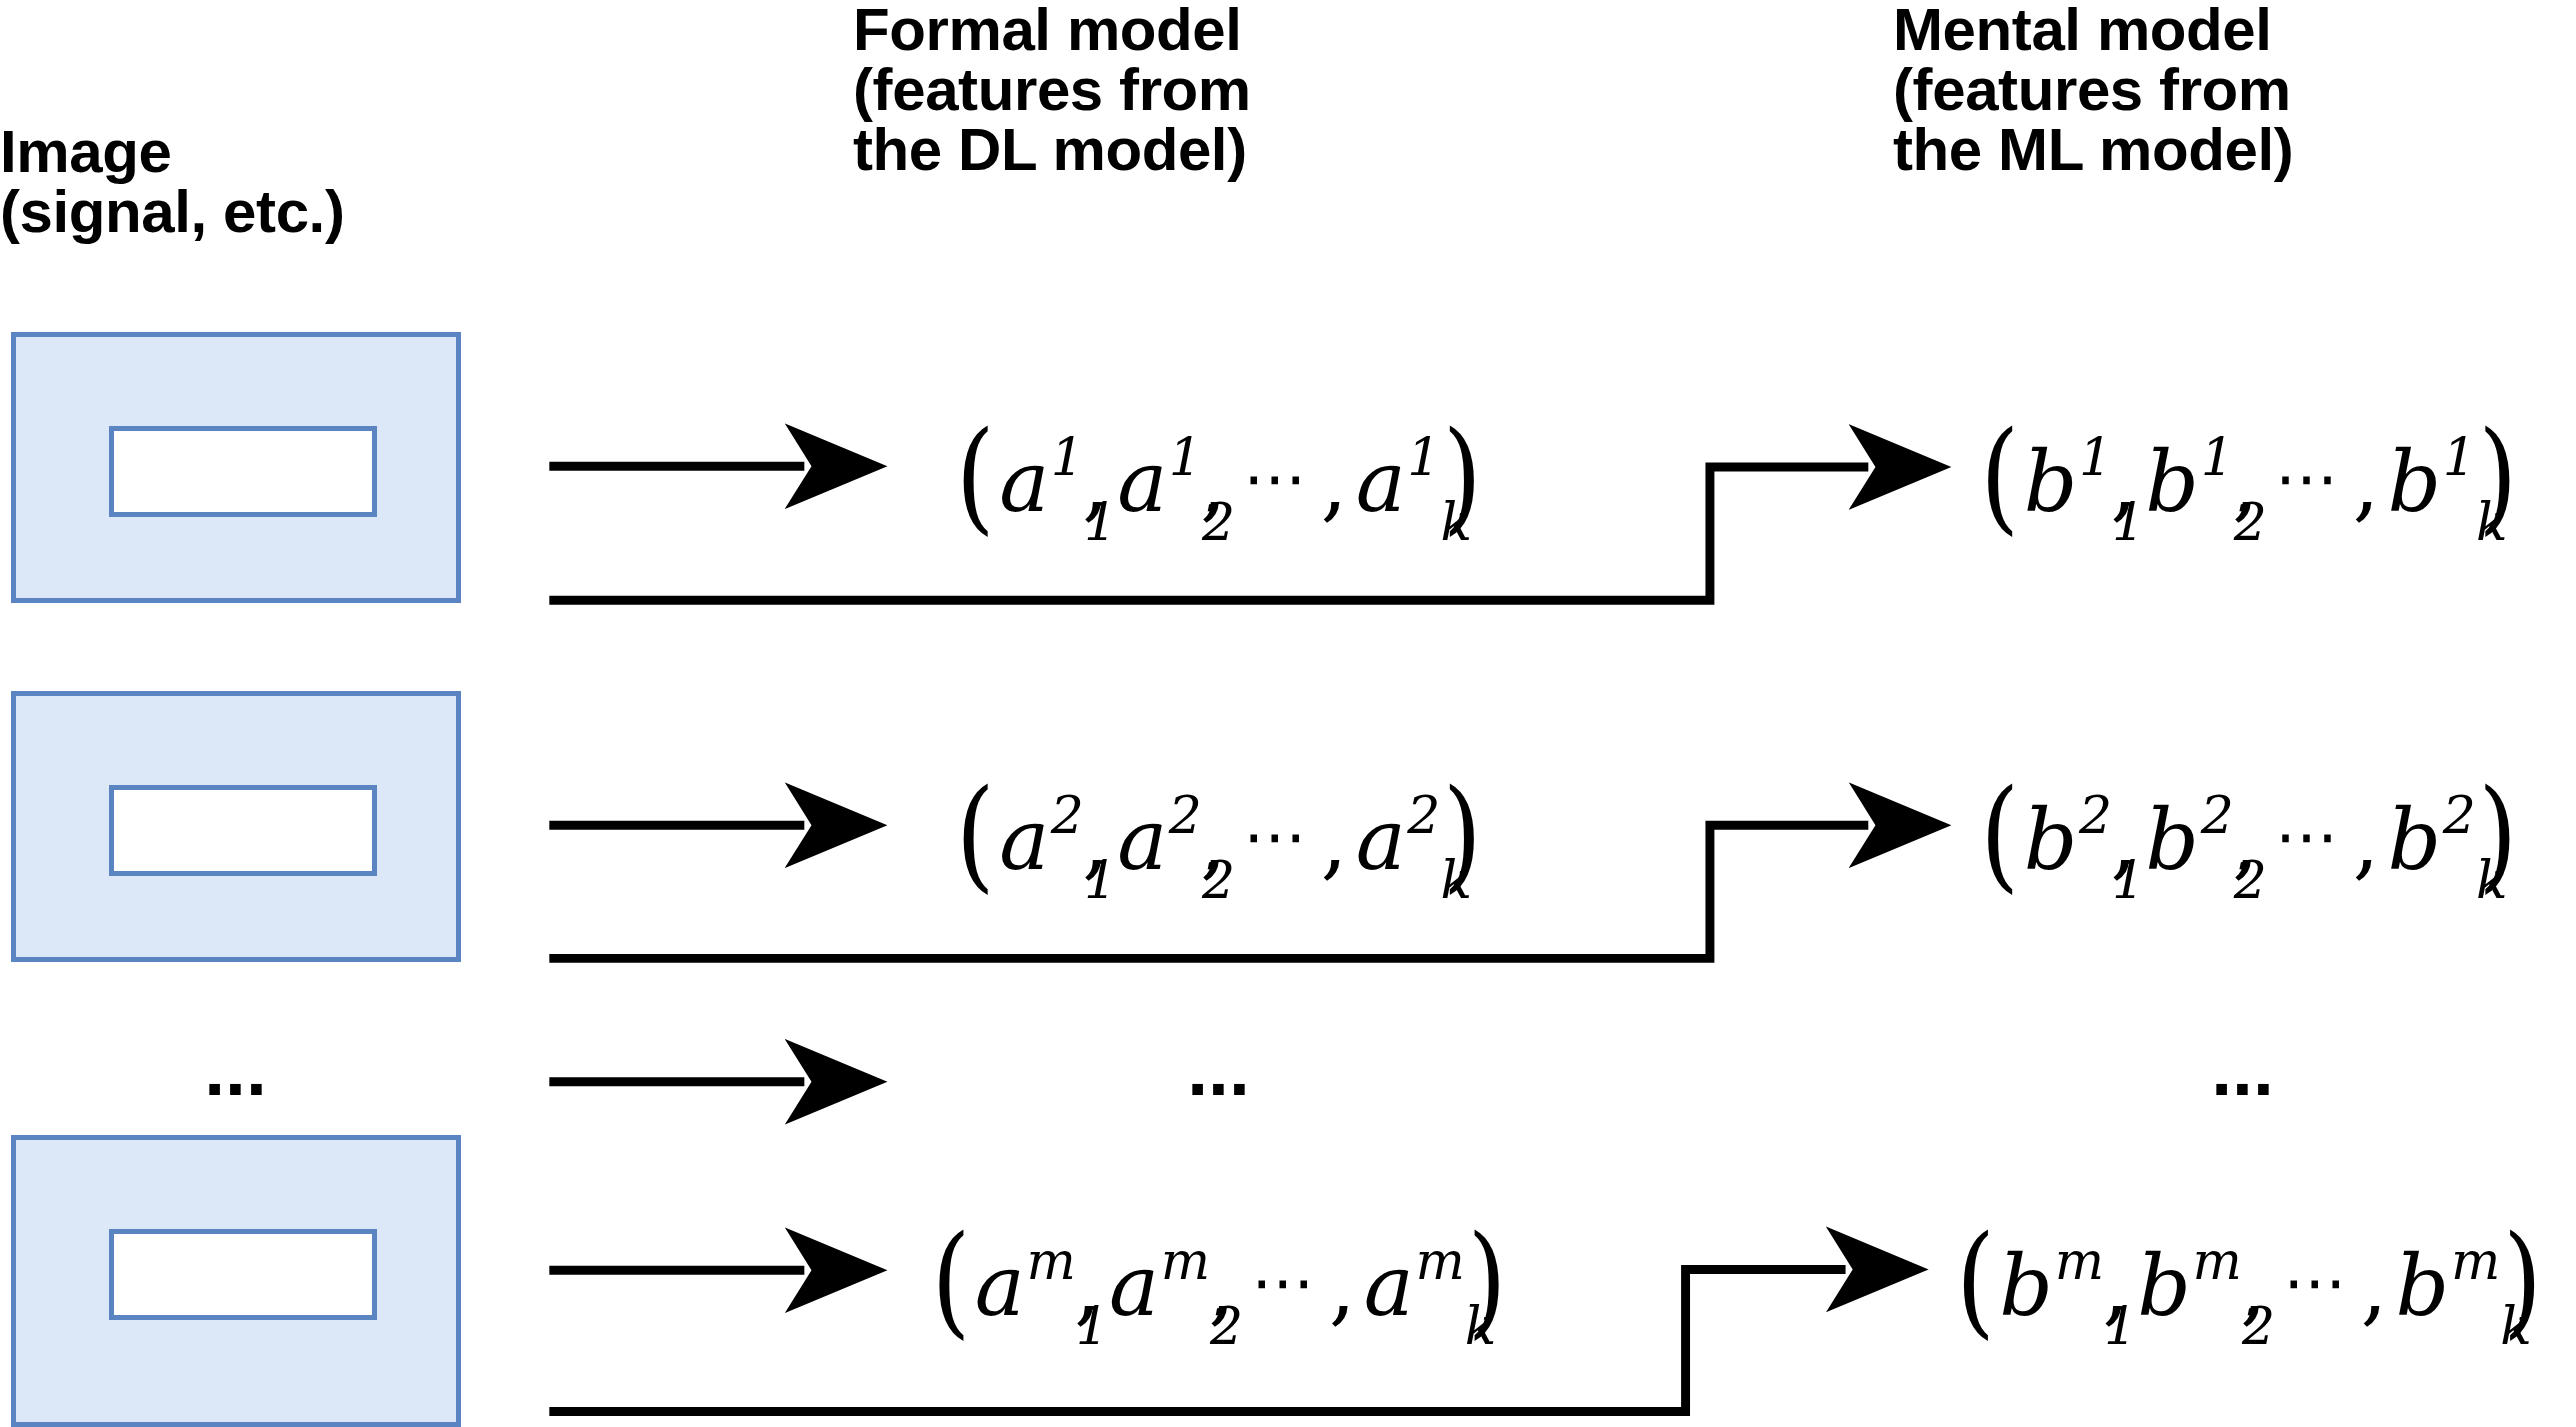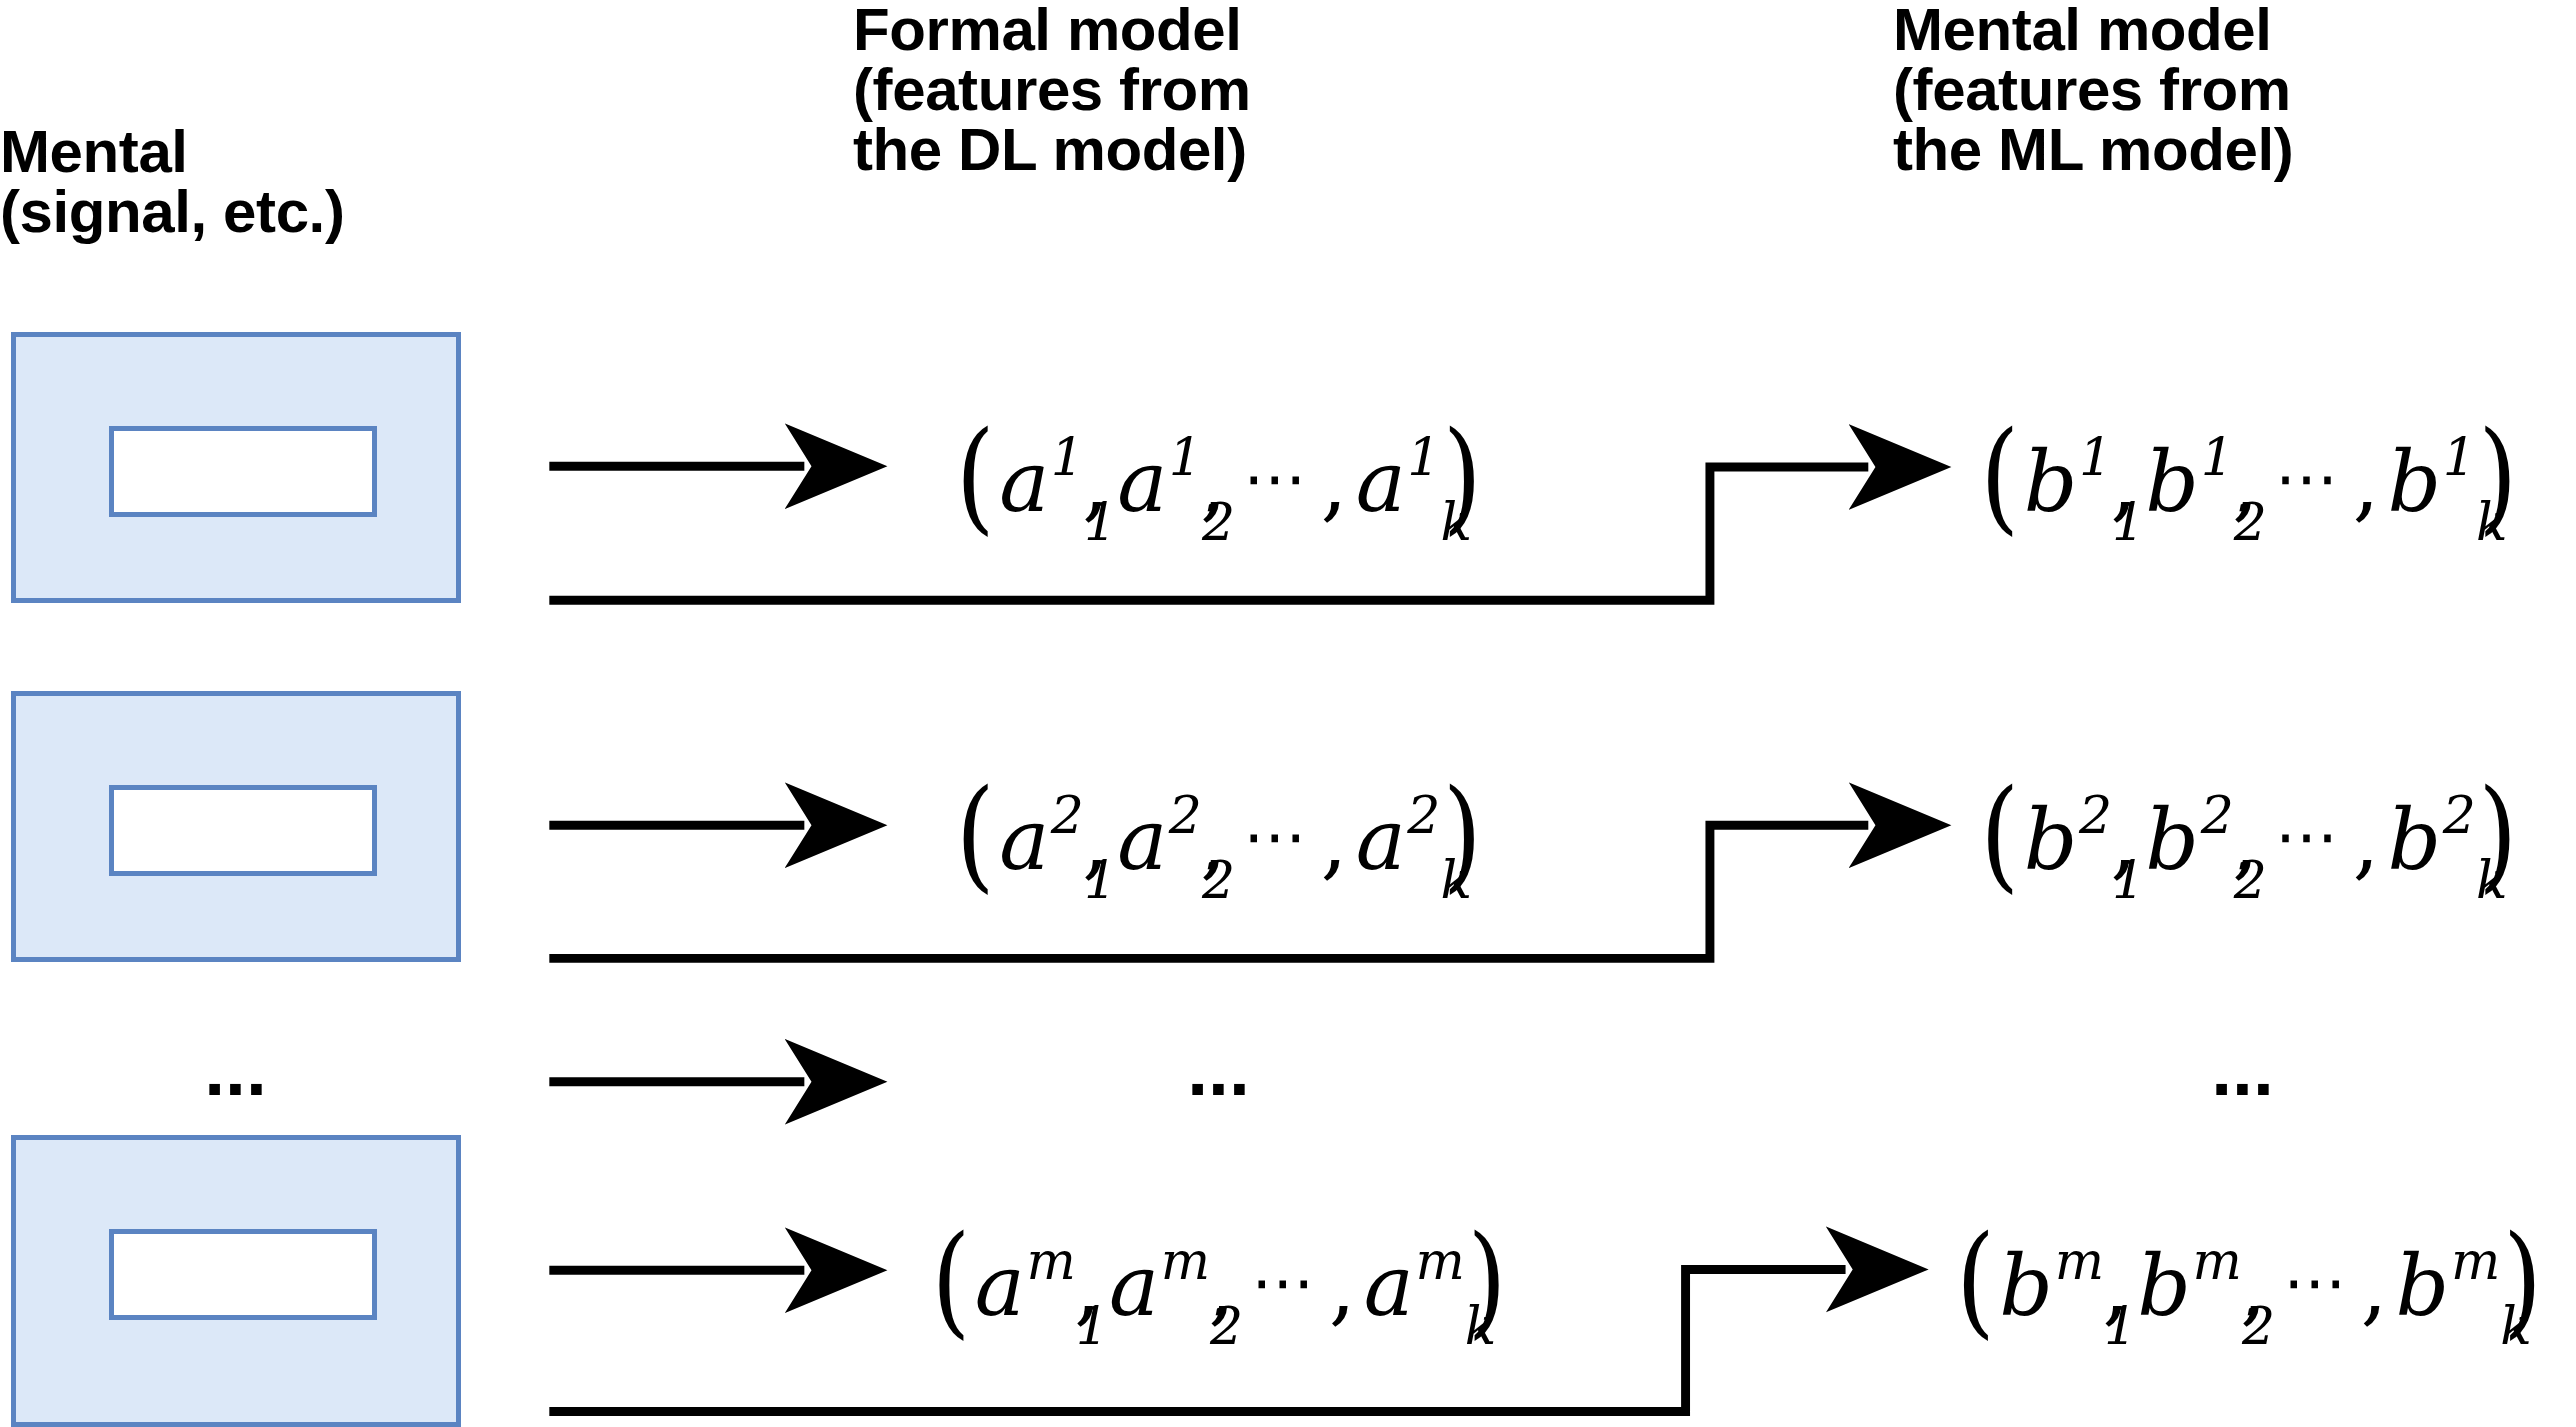--- a/index.html
+++ b/index.html
@@ -106,21 +106,21 @@
   #vec-b4{left:2249px; top:1273px;}
 
   
   .arrows{position:absolute;left:0;top:0;width:2576px;height:1427px;pointer-events:none;}
 </style>
 </head>
 <body>
 
 <div class="stage">
 
-  <div class="col-header" id="hdr-image">Mental
+  <div class="col-header" id="hdr-image">Image
 (signal, etc.)</div>
 
   <div class="col-header" id="hdr-formal">Formal model
 (features from
 the DL model)</div>
 
   <div class="col-header" id="hdr-mental">Mental model
 (features from
 the ML model)</div>
 

